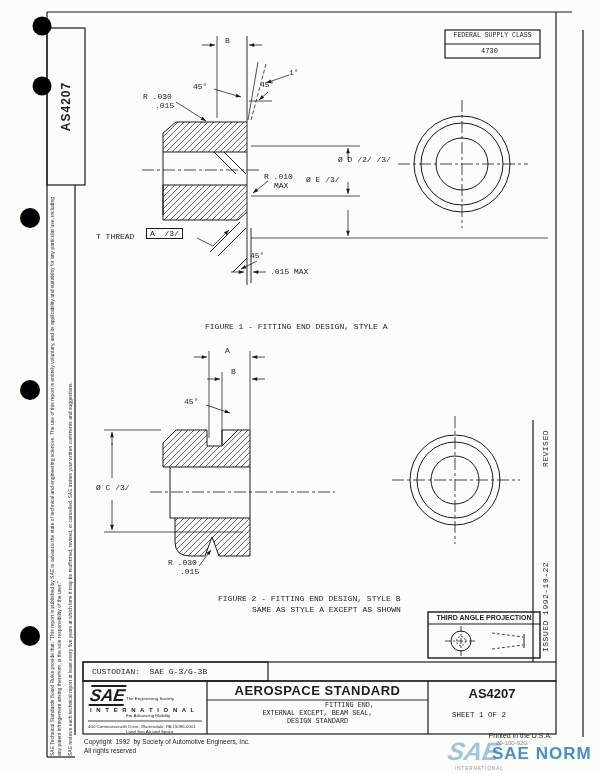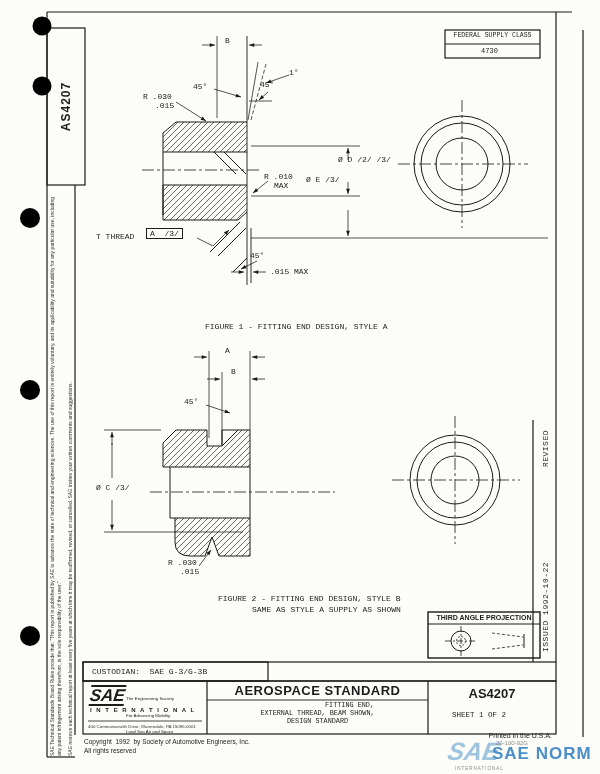--- a/index.html
+++ b/index.html
@@ -245,38 +245,38 @@
 <div class="lbl" style="left:270px;top:267px;">.015 MAX</div>
 <div class="lbl" style="left:205px;top:322px;">FIGURE 1 - FITTING END DESIGN, STYLE A</div>
 
 <div class="lbl" style="left:225px;top:346px;">A</div>
 <div class="lbl" style="left:231px;top:367px;">B</div>
 <div class="lbl" style="left:184px;top:397px;">45°</div>
 <div class="lbl" style="left:96px;top:483px;background:#fcfcf8;">Ø C /3/</div>
 <div class="lbl" style="left:168px;top:558px;">R .030</div>
 <div class="lbl" style="left:180px;top:567px;">.015</div>
 <div class="lbl" style="left:218px;top:594px;">FIGURE 2 - FITTING END DESIGN, STYLE B</div>
-<div class="lbl" style="left:252px;top:605px;">SAME AS STYLE A SUPPLY AS SHOWN</div>
+<div class="lbl" style="left:252px;top:605px;">SAME AS STYLE A EXCEPT AS SHOWN</div>
 
 <div class="lbl tap sans">THIRD ANGLE PROJECTION</div>
 
 <div class="lbl tb-custodian">CUSTODIAN:  SAE G-3/G-3B</div>
 
 <div class="lbl logo-sae sans">SAE</div>
 <div class="lbl logo-tag sans">
   <div>The Engineering Society</div>
   <div>For Advancing Mobility</div>
   <div>Land Sea Air and Space</div>
 </div>
 <div class="lbl logo-intl sans">I N T E R N A T I O N A L</div>
 <div class="lbl logo-addr sans">400 Commonwealth Drive, Warrendale, PA 15096-0001</div>
 
 <div class="lbl tb-std sans">AEROSPACE STANDARD</div>
 <div class="lbl tb-sub1">FITTING END,</div>
-<div class="lbl tb-sub2">EXTERNAL THREAD, BEAM SHOWN,</div>
+<div class="lbl tb-sub2">EXTERNAL EXCEPT, BEAM SEAL,</div>
 <div class="lbl tb-sub3">DESIGN STANDARD</div>
 <div class="lbl tb-num sans">AS4207</div>
 <div class="lbl tb-sheet">SHEET 1 OF 2</div>
 
 <div class="lbl cp1 sans">Copyright  1992  by Society of Automotive Engineers, Inc.</div>
 <div class="lbl cp2 sans">All rights reserved</div>
 <div class="lbl printed sans">Printed in the U.S.A.</div>
 <div class="lbl stamp sans">20-100-92G</div>
 <div class="lbl wm-sae sans">SAE</div>
 <div class="lbl wm-norm sans">SAE NORM</div>

